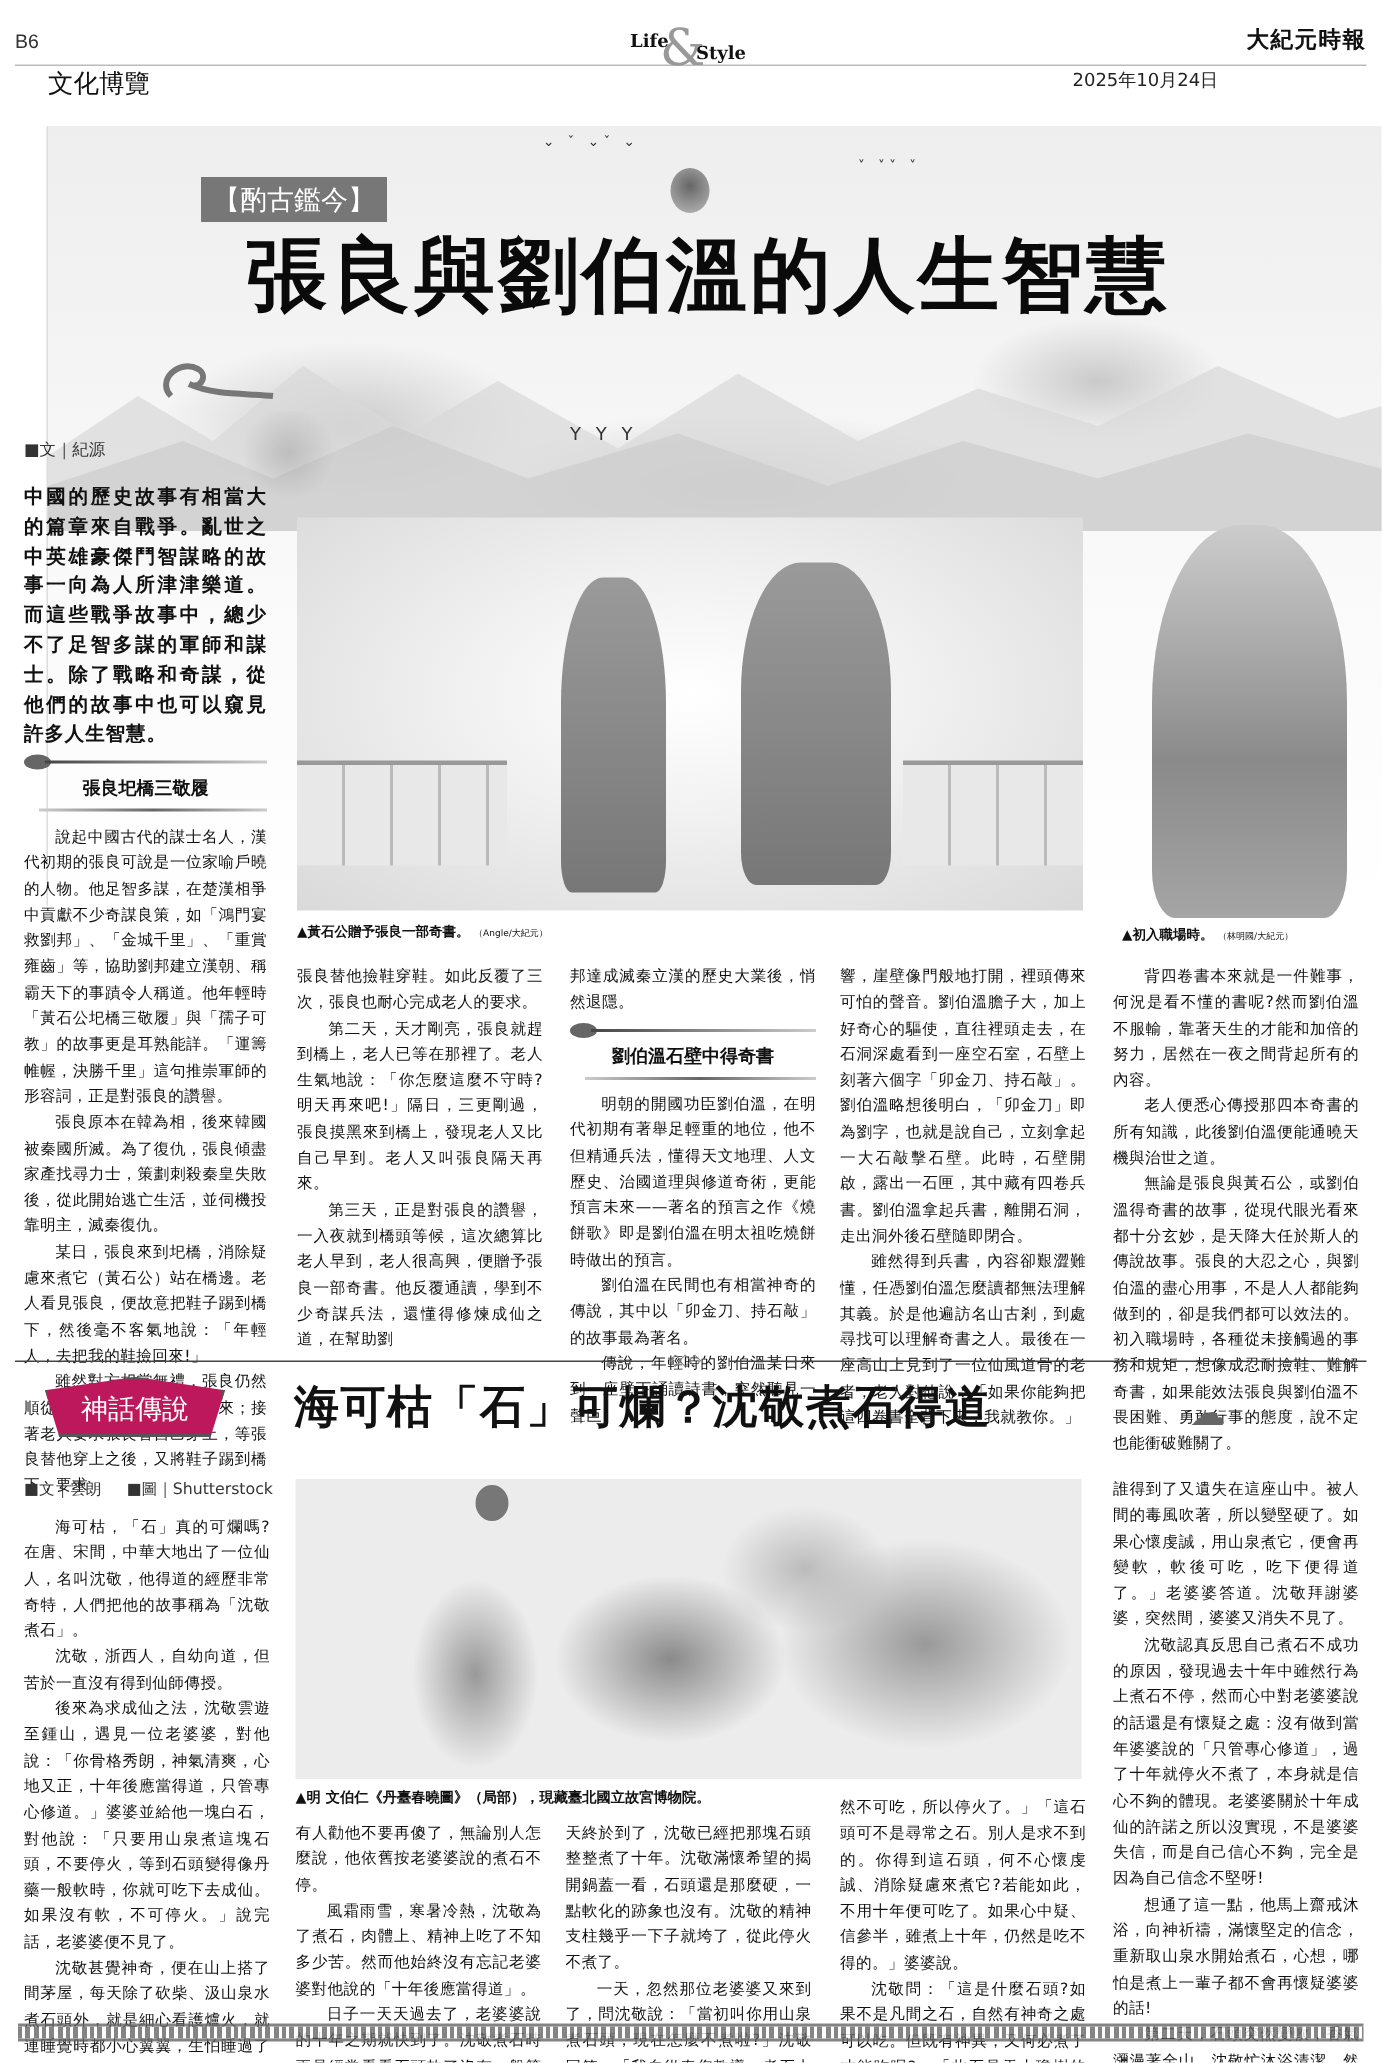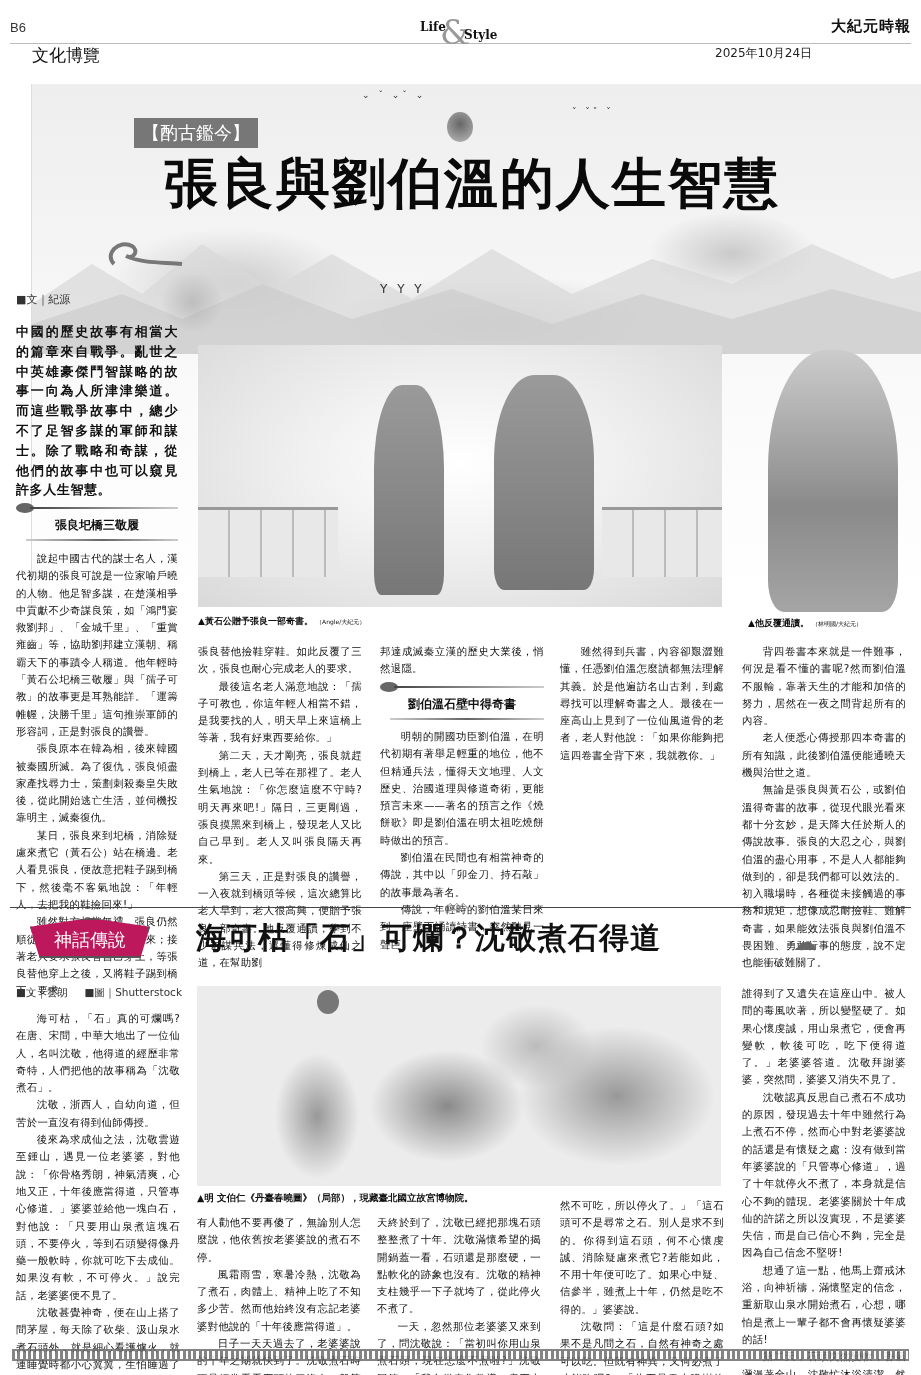--- a/index.html
+++ b/index.html
@@ -126,58 +126,58 @@
   <div class="illus-fig" style="left:176px;top:40px;width:70px;height:210px;"></div>
   <div class="illus-fig" style="left:296px;top:30px;width:100px;height:215px;"></div>
 </div>
 <div class="portrait"></div>
 
 <div class="caption" style="left:198px;top:615px;">
   <span>▲黃石公贈予張良一部奇書。</span>
   <span class="credit">（Angle/大紀元）</span>
 </div>
 <div class="caption" style="left:748px;top:617px;">
-  <span>▲他反覆通讀。</span>
+  <span>▲初入職場時。</span>
   <span class="credit">（林明國/大紀元）</span>
 </div>
 
 <div class="subhead" style="left:16px;top:503px;">
   <span class="cl"></span>
   <span class="line1"></span>
   <span class="txt">張良圯橋三敬履</span>
   <span class="line2"></span>
 </div>
 
 <div class="col" style="left:16px;top:550px;width:162px;">
   <p>說起中國古代的謀士名人，漢代初期的張良可說是一位家喻戶曉的人物。他足智多謀，在楚漢相爭中貢獻不少奇謀良策，如「鴻門宴救劉邦」、「金城千里」、「重賞雍齒」等，協助劉邦建立漢朝、稱霸天下的事蹟令人稱道。他年輕時「黃石公圯橋三敬履」與「孺子可教」的故事更是耳熟能詳。「運籌帷幄，決勝千里」這句推崇軍師的形容詞，正是對張良的讚譽。</p>
   <p>張良原本在韓為相，後來韓國被秦國所滅。為了復仇，張良傾盡家產找尋力士，策劃刺殺秦皇失敗後，從此開始逃亡生活，並伺機投靠明主，滅秦復仇。</p>
   <p>某日，張良來到圯橋，消除疑慮來煮它（黃石公）站在橋邊。老人看見張良，便故意把鞋子踢到橋下，然後毫不客氣地說：「年輕人，去把我的鞋撿回來!」</p>
   <p>雖然對方相當無禮，張良仍然順從地走到橋下把鞋子撿回來；接著老人要求張良替自己穿上，等張良替他穿上之後，又將鞋子踢到橋下，要求</p>
 </div>
 <div class="col" style="left:198px;top:643px;width:164px;">
   <p class="noind">張良替他撿鞋穿鞋。如此反覆了三次，張良也耐心完成老人的要求。</p>
-  <p>最後這名老人滿意地說：「孺子可教也，你這年輕人相當不錯，是我要找的人，明天早上來這橋上等著，我有好東西要給你。」</p>
   <p>第二天，天才剛亮，張良就趕到橋上，老人已等在那裡了。老人生氣地說：「你怎麼這麼不守時?明天再來吧!」隔日，三更剛過，張良摸黑來到橋上，發現老人又比自己早到。老人又叫張良隔天再來。</p>
   <p>第三天，正是對張良的讚譽，一入夜就到橋頭等候，這次總算比老人早到，老人很高興，便贈予張良一部奇書。他反覆通讀，學到不少奇謀兵法，還懂得修煉成仙之道，在幫助劉</p>
 </div>
 <div class="col" style="left:380px;top:643px;width:164px;">
   <p class="noind">邦達成滅秦立漢的歷史大業後，悄然退隱。</p>
 </div>
 <div class="subhead" style="left:380px;top:682px;width:164px;">
   <span class="cl"></span>
   <span class="line1"></span>
   <span class="txt">劉伯溫石壁中得奇書</span>
   <span class="line2"></span>
 </div>
 <div class="col" style="left:380px;top:728px;width:164px;">
   <p>明朝的開國功臣劉伯溫，在明代初期有著舉足輕重的地位，他不但精通兵法，懂得天文地理、人文歷史、治國道理與修道奇術，更能預言未來——著名的預言之作《燒餅歌》即是劉伯溫在明太祖吃燒餅時做出的預言。</p>
   <p>劉伯溫在民間也有相當神奇的傳說，其中以「卯金刀、持石敲」的故事最為著名。</p>
   <p>傳說，年輕時的劉伯溫某日來到一座壁下誦讀詩書，突然聽見一聲巨</p>
 </div>
 <div class="col" style="left:560px;top:643px;width:164px;">
+  <p class="noind">響，崖壁像門般地打開，裡頭傳來可怕的聲音。劉伯溫膽子大，加上好奇心的驅使，直往裡頭走去，在石洞深處看到一座空石室，石壁上刻著六個字「卯金刀、持石敲」。劉伯溫略想後明白，「卯金刀」即為劉字，也就是說自己，立刻拿起一大石敲擊石壁。此時，石壁開啟，露出一石匣，其中藏有四卷兵書。劉伯溫拿起兵書，離開石洞，走出洞外後石壁隨即閉合。</p>
   <p>雖然得到兵書，內容卻艱澀難懂，任憑劉伯溫怎麼讀都無法理解其義。於是他遍訪名山古剎，到處尋找可以理解奇書之人。最後在一座高山上見到了一位仙風道骨的老者，老人對他說：「如果你能夠把這四卷書全背下來，我就教你。」</p>
 </div>
 <div class="col" style="left:742px;top:643px;width:164px;">
   <p>背四卷書本來就是一件難事，何況是看不懂的書呢?然而劉伯溫不服輸，靠著天生的才能和加倍的努力，居然在一夜之間背起所有的內容。</p>
   <p>老人便悉心傳授那四本奇書的所有知識，此後劉伯溫便能通曉天機與治世之道。</p>
   <p>無論是張良與黃石公，或劉伯溫得奇書的故事，從現代眼光看來都十分玄妙，是天降大任於斯人的傳說故事。張良的大忍之心，與劉伯溫的盡心用事，不是人人都能夠做到的，卻是我們都可以效法的。初入職場時，各種從未接觸過的事務和規矩，想像成忍耐撿鞋、難解奇書，如果能效法張良與劉伯溫不畏困難、勇敢行事的態度，說不定也能衝破難關了。</p>
 </div>
 
 <div class="divider">
   <span class="l"></span>

